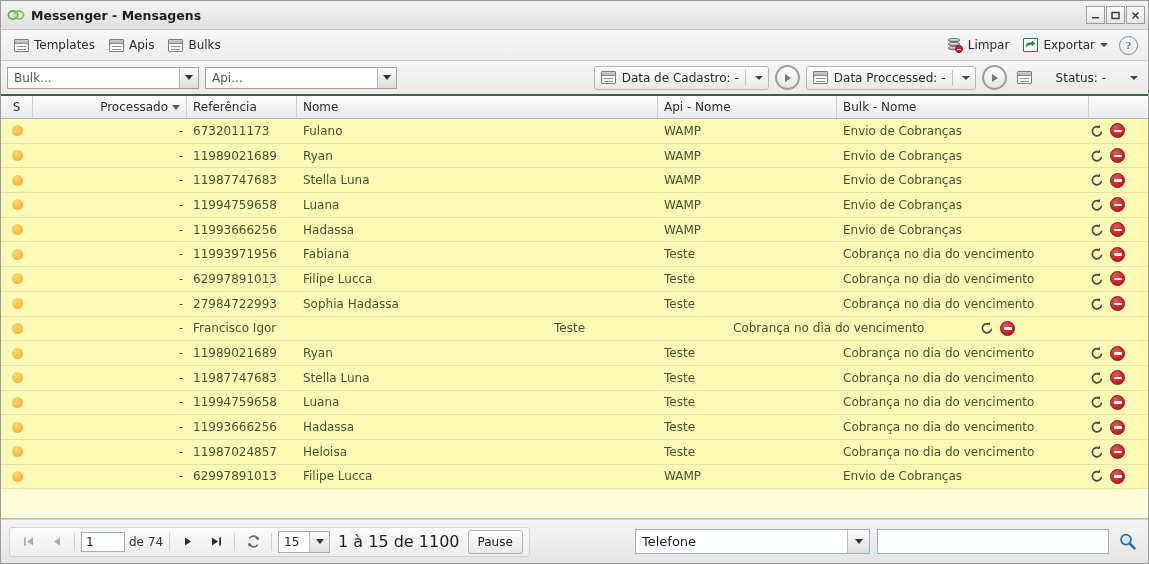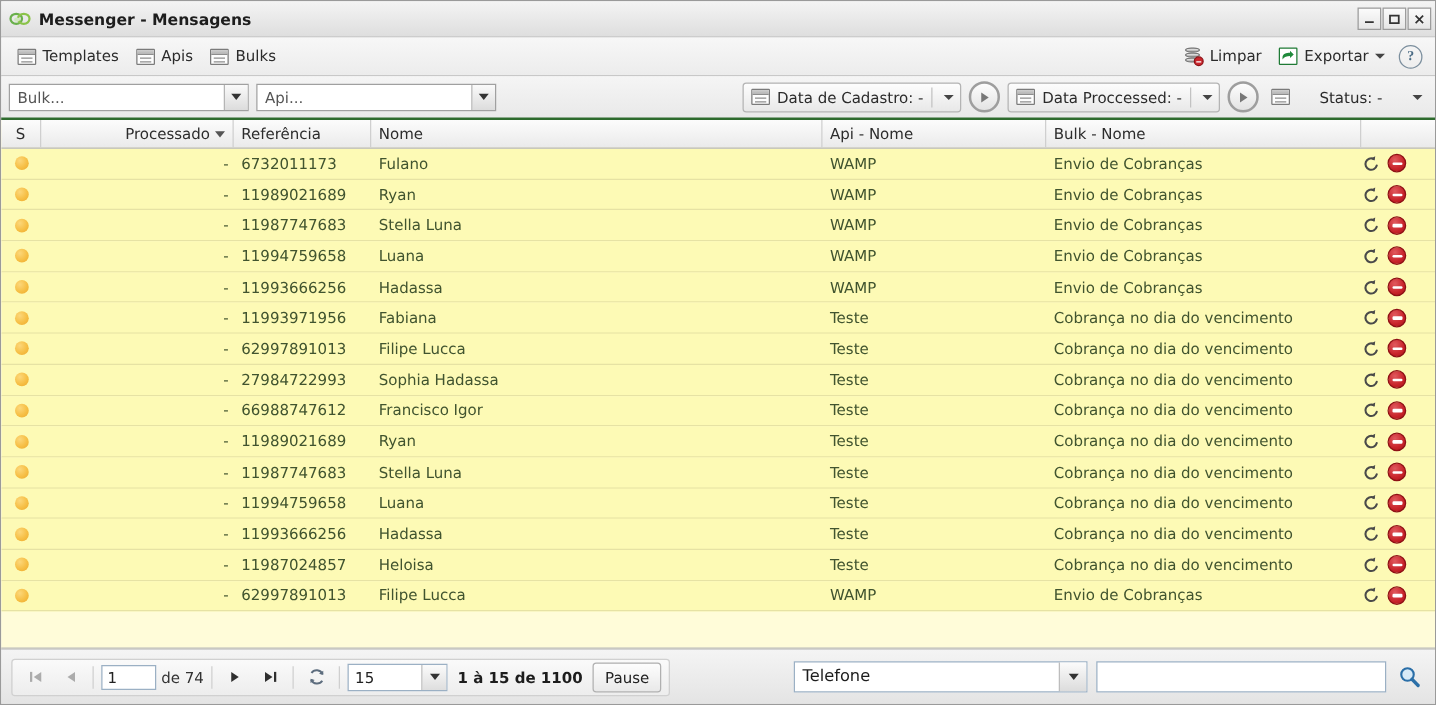--- a/index.html
+++ b/index.html
@@ -338,23 +338,23 @@
     box-sizing: border-box;
     border: 1px solid #9bb0c4;
     background: #fff;
     font-family: "DejaVu Sans","Liberation Sans",sans-serif;
     font-size: 12px;
     color: #222;
     padding: 0 4px;
     outline: none;
   }
   .pg-text { font-size:12px; color:#333; white-space:nowrap; }
-  .pg-summary { font-size:12px; font-weight:bold; color:#1d1d1d; white-space:nowrap; padding: 0 4px;}
+  .pg-summary { font-size:16px; font-weight:normal; color:#1d1d1d; white-space:nowrap; padding: 0 4px;}
   .pg-size {
-    width: 80px; height: 22px;
+    width: 52px; height: 22px;
     box-sizing:border-box;
     border:1px solid #9bb0c4; background:#fff;
     display:flex;align-items:center;
     font-size:12px; color:#222; cursor:default;
   }
   .pg-size .val{ flex:1; padding:0 5px; }
   .pg-size .arrow{
     width:19px;height:100%;
     background:linear-gradient(to bottom,#fbfbfb,#dedede);
     border-left:1px solid #bdbdbd;
@@ -678,21 +678,20 @@
               </svg>
             </span>
             <span class="ico-block"></span>
           </div>
         </div>
         <div class="row">
           <div class="td c-s">
             <span class="status-dot"></span>
           </div>
           <div class="td c-proc num">-</div>
-          <div class="td c-ref">66988747612</div>
           <div class="td c-nome">Francisco Igor</div>
           <div class="td c-api">Teste</div>
           <div class="td c-bulk">Cobrança no dia do vencimento</div>
           <div class="td c-act actions">
             <span class="ico-retry">
               <svg width="14" height="14" viewBox="0 0 14 14">
                 <path d="M11.4 8.4 A4.6 4.6 0 1 1 9.0 3.1" fill="none" stroke="#4a4a4a" stroke-width="1.7" stroke-linecap="round"></path>
                 <path d="M10.2 0.9 L9.6 4.3 L6.3 3.0 Z" fill="#4a4a4a"></path>
               </svg>
             </span>

